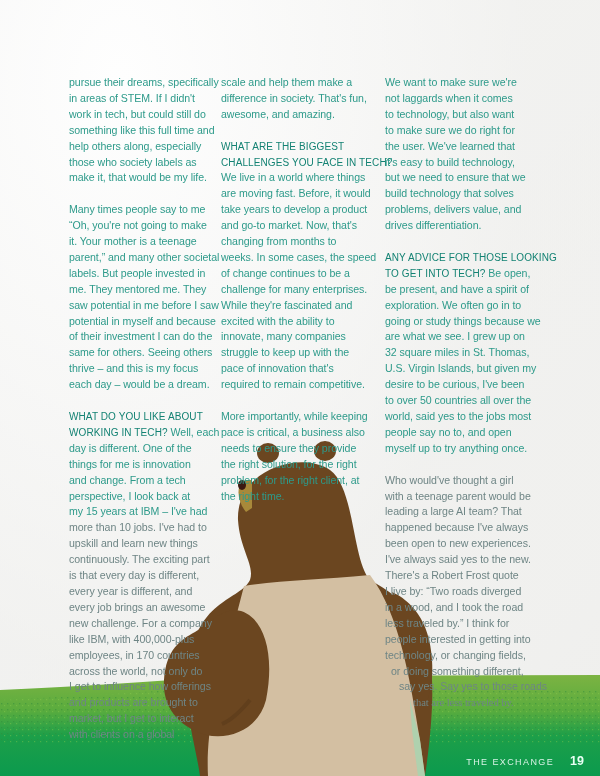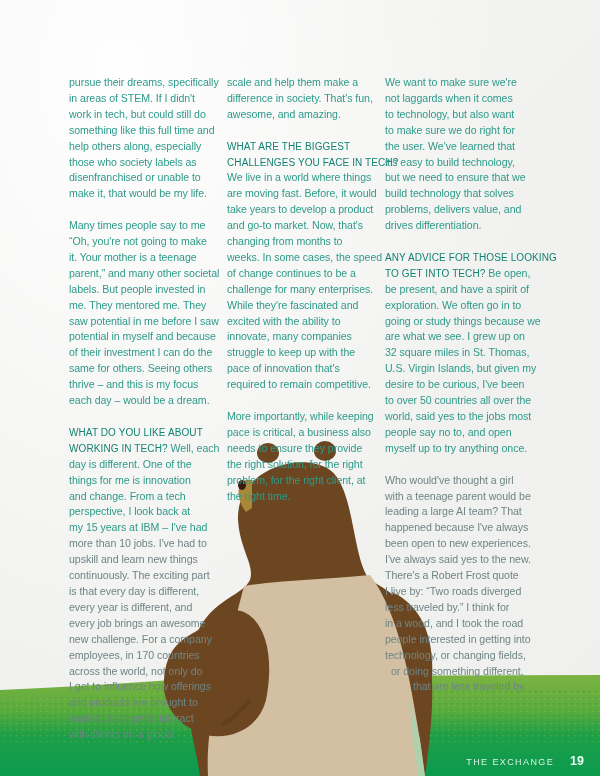--- a/index.html
+++ b/index.html
@@ -16,26 +16,26 @@
   }
   .col {
     position: absolute; top: 75px; width: 160px;
     font-size: 10.6px; line-height: 15.9px; color: #2d9a8a;
     letter-spacing: -0.05px;
   }
   .col p { margin: 0 0 15.9px 0; }
   .col p.gray { color: #6e8585; }
   .col .q { font-weight: normal; color: #138273; text-transform: uppercase; font-size: 10px; letter-spacing: 0.1px; }
   #col1 { left: 69px; }
-  #col2 { left: 227px; }
+  #col2 { left: 221px; }
   #col3 { left: 385px; width: 165px; }
   .line { display: block; white-space: nowrap; }
   .indent1 { padding-left: 6px; }
   .indent2 { padding-left: 14px; }
-  .indent3 { padding-left: 28px; }
+  .indent3 { padding-left: 28px; font-family: Liberation Serif, serif; }
 
   .scene { position: absolute; left: 0; top: 0; width: 600px; height: 776px; pointer-events: none; }
   .footer {
     position: absolute; right: 16px; bottom: 8px; display: flex; align-items: baseline; gap: 16px;
     color: #d8f3e6; font-family: "Liberation Sans", sans-serif;
   }
   .footer .mag { font-size: 9px; letter-spacing: 1.4px; margin-top: 32px; }
   .footer .num { font-size: 12.5px; font-weight: bold; color: #e8fff4; }
 </style>
 </head>
@@ -79,21 +79,20 @@
 </svg>
 
 <div class="col" id="col1">
   <p>
     <span class="line">pursue their dreams, specifically</span>
     <span class="line">in areas of STEM. If I didn't</span>
     <span class="line">work in tech, but could still do</span>
     <span class="line">something like this full time and</span>
     <span class="line">help others along, especially</span>
     <span class="line">those who society labels as</span>
-    <span class="line">disenfranchised or unable to</span>
     <span class="line">make it, that would be my life.</span>
   </p>
   <p>
     <span class="line">Many times people say to me</span>
     <span class="line">“Oh, you're not going to make</span>
     <span class="line">it. Your mother is a teenage</span>
     <span class="line">parent,” and many other societal</span>
     <span class="line">labels. But people invested in</span>
     <span class="line">me. They mentored me. They</span>
     <span class="line">saw potential in me before I saw</span>
@@ -113,20 +112,21 @@
     <span class="line">my 15 years at IBM – I've had</span>
   </p>
   <p class="gray">
     <span class="line">more than 10 jobs. I've had to</span>
     <span class="line">upskill and learn new things</span>
     <span class="line">continuously. The exciting part</span>
     <span class="line">is that every day is different,</span>
     <span class="line">every year is different, and</span>
     <span class="line">every job brings an awesome</span>
     <span class="line">new challenge. For a company</span>
+    <span class="line">like IBM, with 400,000-plus</span>
     <span class="line">employees, in 170 countries</span>
     <span class="line">across the world, not only do</span>
     <span class="line">I get to influence how offerings</span>
     <span class="line">and products are brought to</span>
     <span class="line">market, but I get to interact</span>
     <span class="line">with clients on a global</span>
   </p>
 </div>
 
 <div class="col" id="col2">
@@ -193,25 +193,26 @@
   </p>
   <p class="gray">
     <span class="line">Who would've thought a girl</span>
     <span class="line">with a teenage parent would be</span>
     <span class="line">leading a large AI team? That</span>
     <span class="line">happened because I've always</span>
     <span class="line">been open to new experiences.</span>
     <span class="line">I've always said yes to the new.</span>
     <span class="line">There's a Robert Frost quote</span>
     <span class="line">I live by: “Two roads diverged</span>
+    <span class="line">in a wood, and I took the road</span>
     <span class="line">less traveled by.” I think for</span>
-    <span class="line">in a wood, and I took the road</span>
     <span class="line">people interested in getting into</span>
     <span class="line">technology, or changing fields,</span>
     <span class="line indent1">or doing something different,</span>
+    <span class="line indent2">say yes. Say yes to those roads</span>
     <span class="line indent3">that are less traveled by.</span>
   </p>
 </div>
 
 <div class="footer">
   <span class="mag">THE EXCHANGE</span>
   <span class="num">19</span>
 </div>
 
 </body></html>

